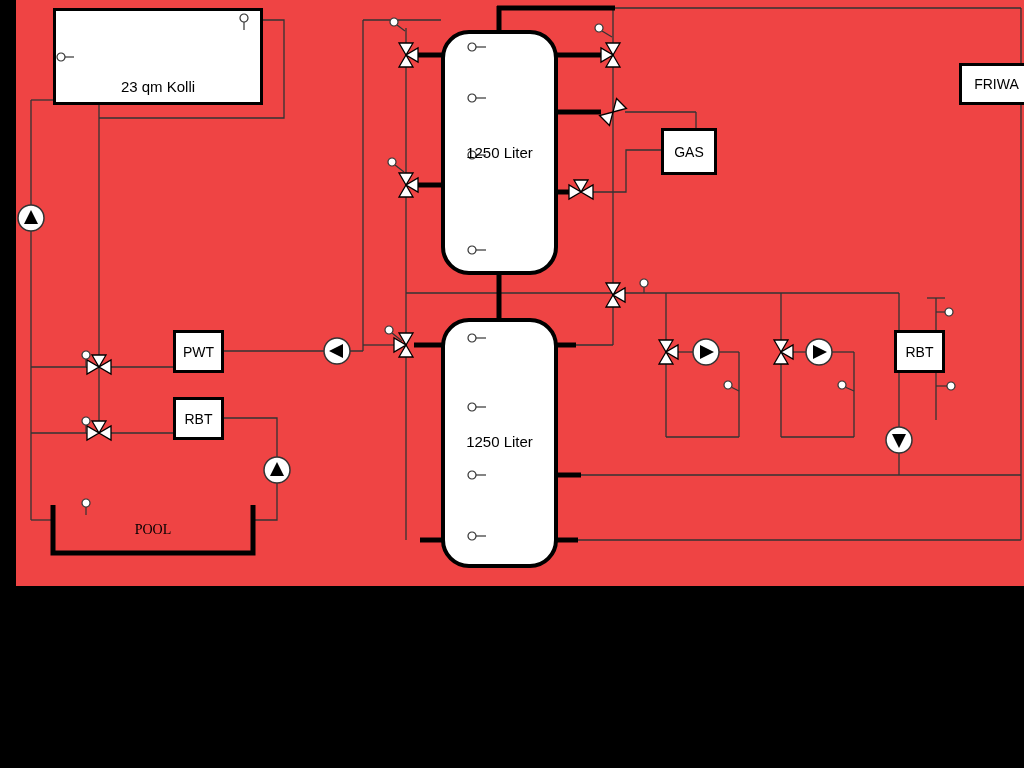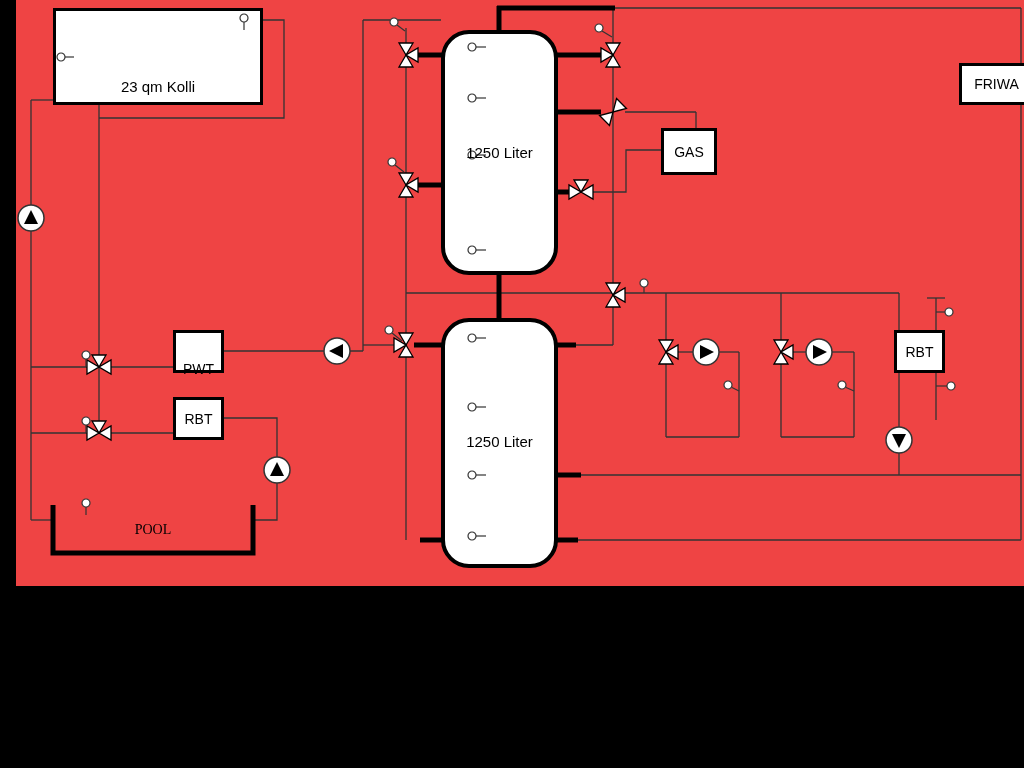--- a/index.html
+++ b/index.html
@@ -240,20 +240,20 @@
             <circle r="4"></circle>
           </g>
       </g>
     </svg>
 
     <div class="lbl big" style="left:37px;top:78px;width:210px;">23 qm Kolli</div>
     <div class="lbl big" style="left:425px;top:144px;width:117px;">1250 Liter</div>
     <div class="lbl big" style="left:425px;top:433px;width:117px;">1250 Liter</div>
     <div class="lbl" style="left:645px;top:144px;width:56px;">GAS</div>
     <div class="lbl" style="left:943px;top:76px;width:75px;">FRIWA</div>
-    <div class="lbl" style="left:157px;top:344px;width:51px;margin-top:17px;">PWT</div>
+    <div class="lbl" style="left:157px;top:344px;width:51px;">PWT</div>
     <div class="lbl" style="left:157px;top:411px;width:51px;">RBT</div>
     <div class="lbl" style="left:878px;top:344px;width:51px;">RBT</div>
     <div class="lbl" style="left:87px;top:522px;width:100px;font-family:Liberation Serif, serif;">POOL</div>
   </div>
 
   <div id="letterbox"></div>
 </div>
 
 </body></html>

